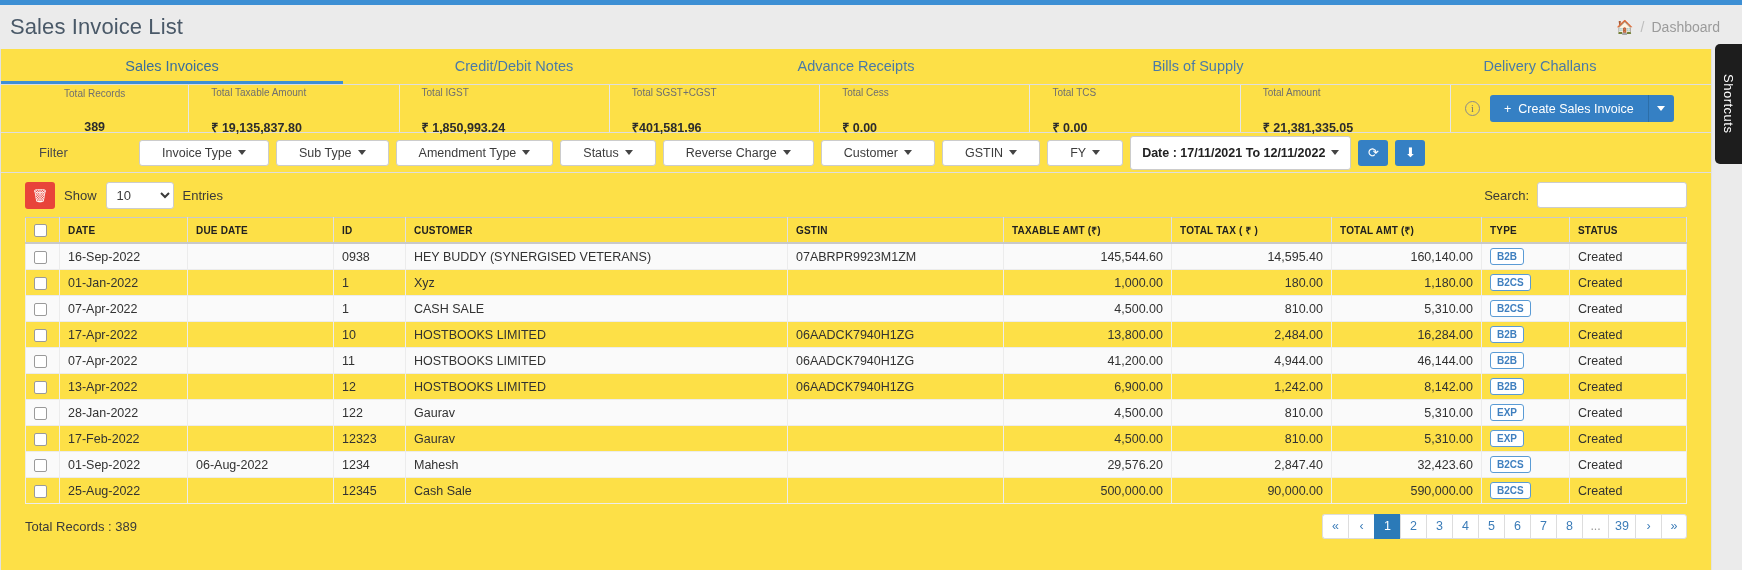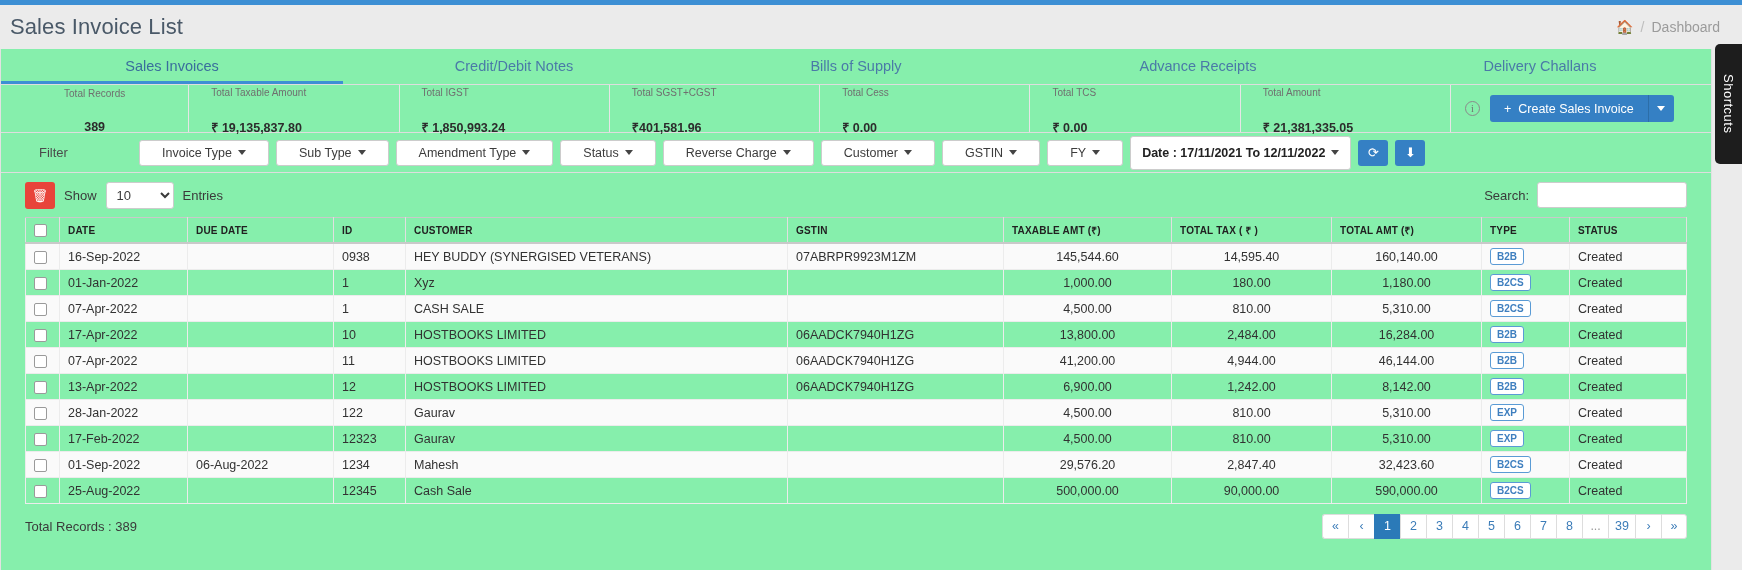--- a/index.html
+++ b/index.html
@@ -41,21 +41,21 @@
     font-size: 14px;
     color: #9b9b9b;
     display: flex;
     align-items: center;
     gap: 7px;
   }
   .breadcrumb .home-ic { color: #7a7a7a; font-size: 14px; line-height: 1; }
   .breadcrumb .sep { color: #bdbdbd; }
   
   .card {
-    background: #86efac;
+    background: #fde047;
     margin: 0 14px 0 0;
     width: 1712px;
     border: 1px solid #e2e2e2;
     border-top: none;
     height: 522px;
   }
   
   .tabs {
     display: flex;
     border-bottom: 1px solid #dedede;
@@ -256,21 +256,21 @@
     font-size: 12.5px;
     color: #323232;
     padding: 4px 8px;
     border: 1px solid #ececec;
     height: 25px;
     white-space: nowrap;
     overflow: hidden;
     text-overflow: ellipsis;
   }
   table.grid tr.alt td { background: #fafafa; }
-  .num { text-align: center; }
+  .num { text-align: right; }
   .cb {
     width: 13px; height: 13px;
     border: 1px solid #9a9a9a;
     border-radius: 2px;
     background: #fff;
     display: inline-block;
     vertical-align: middle;
     cursor: pointer;
   }
   .type-badge {
@@ -351,24 +351,24 @@
   <div class="card">
 
     <div class="tabs">
       <div class="tab active">
         <span>Sales Invoices</span>
       </div>
       <div class="tab">
         <span>Credit/Debit Notes</span>
       </div>
       <div class="tab">
+        <span>Advance Receipts</span>
+      </div>
+      <div class="tab">
         <span>Bills of Supply</span>
-      </div>
-      <div class="tab">
-        <span>Advance Receipts</span>
       </div>
       <div class="tab">
         <span>Delivery Challans</span>
       </div>
     </div>
 
     <div class="summary">
       <div class="sum-cell">
         <div class="sum-label">Total Records</div>
         <div class="sum-value">389</div>

